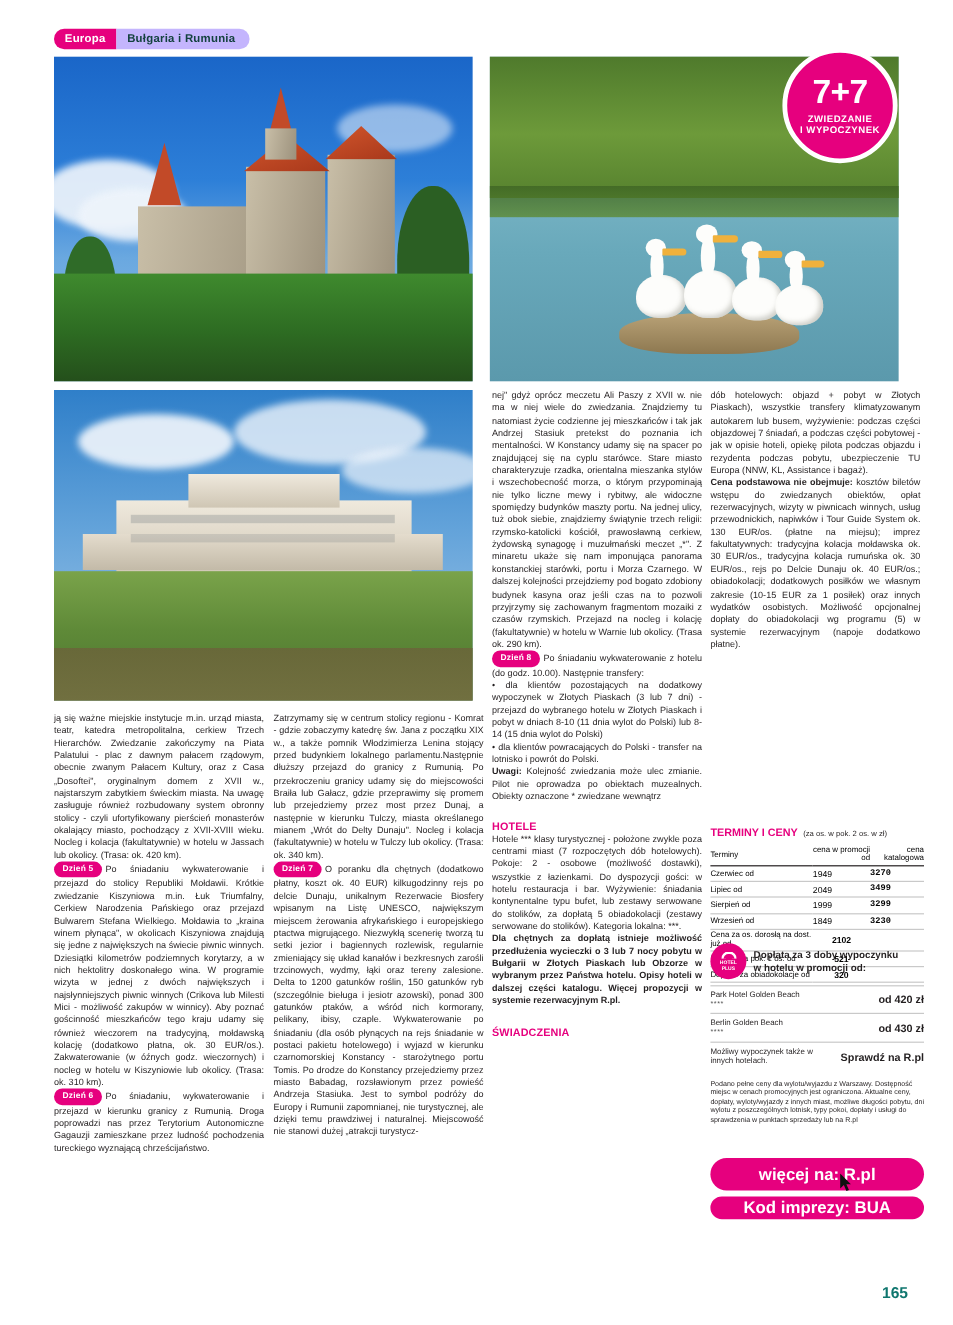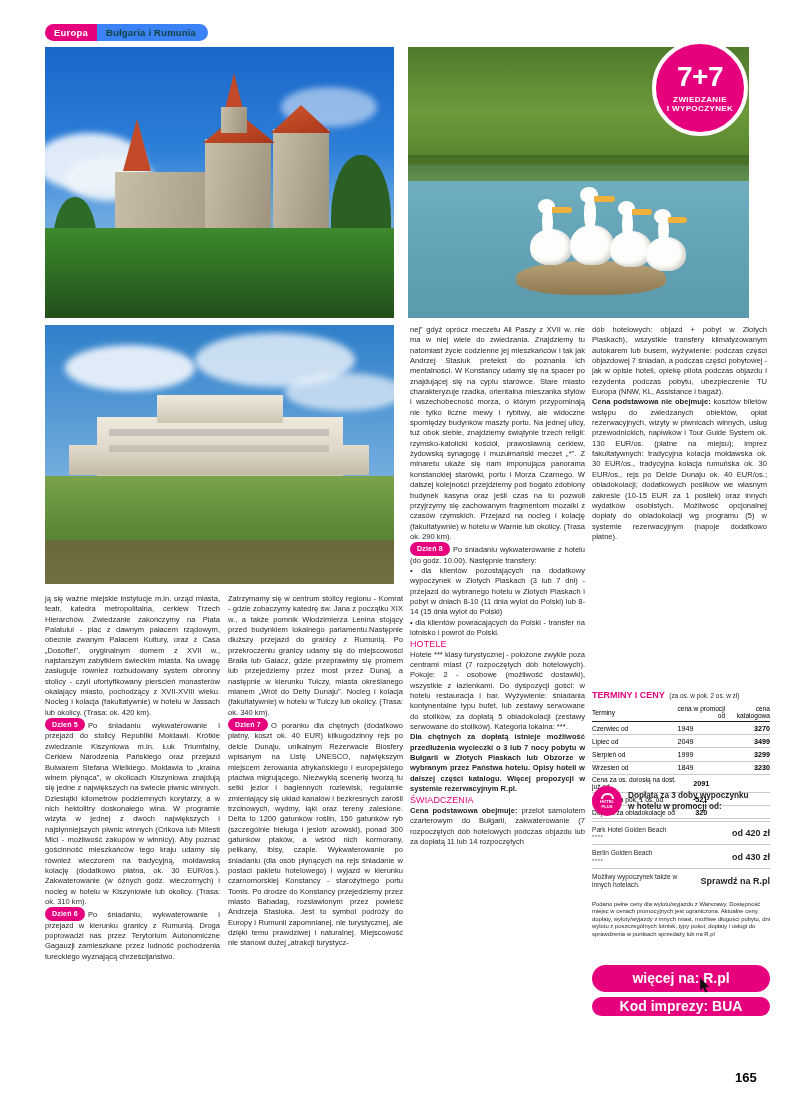--- a/index.html
+++ b/index.html
@@ -13,21 +13,21 @@
   .page { position: relative; width: 794px; height: 1104px; padding: 0; }
 
   
   .breadcrumb { position: absolute; left: 45px; top: 24px; display: flex; height: 17px; }
   .tag-europa {
     background: #e6007e; color: #fff; font-size: 9.5px; font-weight: bold;
     padding: 0 9px; height: 17px; line-height: 17px;
     border-radius: 9px 0 0 9px; letter-spacing: .2px;
   }
   .tag-country {
-    background: #3b82f6; color: #14423f; font-size: 9.5px; font-weight: bold;
+    background: #c4b5fd; color: #14423f; font-size: 9.5px; font-weight: bold;
     padding: 0 12px 0 9px; height: 17px; line-height: 17px;
     border-radius: 0 9px 9px 0; letter-spacing: .2px;
   }
 
   
   .photo { position: absolute; overflow: hidden; }
   #photo-castle { left: 45px; top: 47px; width: 349px; height: 271px; }
   #photo-pelicans { left: 408px; top: 47px; width: 341px; height: 271px; }
   #photo-palace { left: 45px; top: 325px; width: 349px; height: 259px; }
 
@@ -76,34 +76,34 @@
   #col-2 { left: 228px; top: 594px; width: 175px; }
   #col-3 { left: 410px; top: 325px; width: 175px; }
   #col-4 { left: 592px; top: 325px; width: 175px; }
   .col p { margin-bottom: 0; text-indent: 0; }
 
   .daytag {
     display: inline-block; background: #e6007e; color: #fff;
     font-size: 7px; font-weight: bold; border-radius: 8px;
     padding: 1.5px 7px; margin-right: 3px; vertical-align: 1px; letter-spacing: .2px;
   }
-  .sect-head { color: #e6007e; font-weight: normal; font-size: 9px; letter-spacing: .1px; margin-top: 1px; }
+  .sect-head { color: #e6007e; font-weight: bold; font-size: 9px; letter-spacing: .1px; margin-top: 15px; }
   .b { font-weight: bold; }
   .bold-para { font-weight: bold; }
 
   
   #price-table { position: absolute; left: 592px; top: 684px; width: 178px; }
   .pt-title { color: #e6007e; font-weight: bold; font-size: 9px; display: inline; }
   .pt-sub { font-size: 6.4px; color: #231f20; display: inline; }
   table.pt { width: 100%; border-collapse: collapse; font-size: 6.6px; margin-top: 2px; }
   table.pt th { font-weight: normal; text-align: left; padding: 1px 0 2px; border-bottom: .8px solid #231f20; }
   table.pt th.r { text-align: right; }
   table.pt td { padding: 1.6px 0; border-bottom: .6px solid #c9c9c9; }
   table.pt td.num { text-align: left; font-weight: normal; font-size: 7.2px; }
-  table.pt td.num2 { text-align: right; font-weight: bold; font-size: 7.2px; }
+  table.pt td.num2 { font-weight: bold; font-size: 7.2px; font-family: Liberation Mono, monospace; }
   table.pt tr.extra td { border-bottom: .6px solid #c9c9c9; }
   table.pt tr.extra td.v { text-align: center; font-weight: bold; font-size: 7.2px; }
 
   
   #hotel-plus-box { position: absolute; left: 592px; top: 786px; width: 178px; }
   .hp-head { display: flex; align-items: center; gap: 6px; padding-bottom: 5px; }
   .hp-logo { width: 30px; height: 30px; border-radius: 50%; background: #e6007e;
              color: #fff; display: flex; flex-direction: column; align-items: center;
              justify-content: center; flex: none; }
   .hp-logo .arc { width: 13px; height: 6px; border: 2px solid #fff; border-bottom: none;
@@ -121,21 +121,21 @@
   
   .cta { position: absolute; left: 592px; width: 178px; background: #e6007e;
          color: #fff; text-align: center; border-radius: 14px; }
   #cta-more { top: 965px; height: 27px; line-height: 27px; font-size: 14px; font-weight: bold; }
   #cta-code { top: 997px; height: 19px; line-height: 19px; font-size: 14px; font-weight: bold; }
   #cta-price { top: 1021px; height: 43px; padding-top: 5px; }
   #cta-price .cp-label { font-size: 8px; font-weight: bold; letter-spacing: .6px; }
   #cta-price .cp-value { font-size: 23px; font-weight: bold; line-height: 25px; letter-spacing: -.3px; }
 
   #page-number { position: absolute; left: 735px; top: 1070px; font-size: 13px;
-                 font-weight: bold; color: #000000; }
+                 font-weight: bold; color: #0f766e; }
 
   .cursor { position: absolute; left: 700px; top: 978px; width: 11px; height: 16px; z-index: 20; }
 </style>
 </head>
 <body>
 
 <div class="page">
 
   <div class="breadcrumb">
     <span class="tag-europa">Europa</span>
@@ -221,25 +221,25 @@
   <div class="col" id="col-2">
     <p>Zatrzymamy się w centrum stolicy regionu - Komrat - gdzie zobaczymy katedrę św. Jana z początku XIX w., a także pomnik Włodzimierza Lenina stojący przed budynkiem lokalnego parlamentu.Następnie dłuższy przejazd do granicy z Rumunią. Po przekroczeniu granicy udamy się do miejscowości Braiła lub Gałacz, gdzie przeprawimy się promem lub przejedziemy przez most przez Dunaj, a następnie w kierunku Tulczy, miasta określanego mianem „Wrót do Delty Dunaju". Nocleg i kolacja (fakultatywnie) w hotelu w Tulczy lub okolicy. (Trasa: ok. 340 km).</p>
     <p><span class="daytag">Dzień 7</span><span>O poranku dla chętnych (dodatkowo płatny, koszt ok. 40 EUR) kilkugodzinny rejs po delcie Dunaju, unikalnym Rezerwacie Biosfery wpisanym na Listę UNESCO, największym miejscem żerowania afrykańskiego i europejskiego ptactwa migrującego. Niezwykłą scenerię tworzą tu setki jezior i bagiennych rozlewisk, regularnie zmieniający się układ kanałów i bezkresnych zarośli trzcinowych, wydmy, łąki oraz tereny zalesione. Delta to 1200 gatunków roślin, 150 gatunków ryb (szczególnie bieługa i jesiotr azowski), ponad 300 gatunków ptaków, a wśród nich kormorany, pelikany, ibisy, czaple. Wykwaterowanie po śniadaniu (dla osób płynących na rejs śniadanie w postaci pakietu hotelowego) i wyjazd w kierunku czarnomorskiej Konstancy - starożytnego portu Tomis. Po drodze do Konstancy przejedziemy przez miasto Babadag, rozsławionym przez powieść Andrzeja Stasiuka. Jest to symbol podróży do Europy i Rumunii zapomnianej, nie turystycznej, ale dzięki temu prawdziwej i naturalnej. Miejscowość nie stanowi dużej „atrakcji turystycz-</span></p>
   </div>
 
   <div class="col" id="col-3">
     <p>nej" gdyż oprócz meczetu Ali Paszy z XVII w. nie ma w niej wiele do zwiedzania. Znajdziemy tu natomiast życie codzienne jej mieszkańców i tak jak Andrzej Stasiuk pretekst do poznania ich mentalności. W Konstancy udamy się na spacer po znajdującej się na cyplu starówce. Stare miasto charakteryzuje rzadka, orientalna mieszanka stylów i wszechobecność morza, o którym przypominają nie tylko liczne mewy i rybitwy, ale widoczne spomiędzy budynków maszty portu. Na jednej ulicy, tuż obok siebie, znajdziemy świątynie trzech religii: rzymsko-katolicki kościół, prawosławną cerkiew, żydowską synagogę i muzułmański meczet „*". Z minaretu ukaże się nam imponująca panorama konstanckiej starówki, portu i Morza Czarnego. W dalszej kolejności przejdziemy pod bogato zdobiony budynek kasyna oraz jeśli czas na to pozwoli przyjrzymy się zachowanym fragmentom mozaiki z czasów rzymskich. Przejazd na nocleg i kolację (fakultatywnie) w hotelu w Warnie lub okolicy. (Trasa ok. 290 km).</p>
     <p><span class="daytag">Dzień 8</span><span>Po śniadaniu wykwaterowanie z hotelu (do godz. 10.00). Następnie transfery:</span></p>
     <p>• dla klientów pozostających na dodatkowy wypoczynek w Złotych Piaskach (3 lub 7 dni) - przejazd do wybranego hotelu w Złotych Piaskach i pobyt w dniach 8-10 (11 dnia wylot do Polski) lub 8-14 (15 dnia wylot do Polski)</p>
     <p>• dla klientów powracających do Polski - transfer na lotnisko i powrót do Polski.</p>
+    <p><span class="b">Uwagi:</span><span> Kolejność zwiedzania może ulec zmianie. Pilot nie oprowadza po obiektach muzealnych. Obiekty oznaczone * zwiedzane wewnątrz</span></p>
     <p class="sect-head">HOTELE</p>
     <p>Hotele *** klasy turystycznej - położone zwykle poza centrami miast (7 rozpoczętych dób hotelowych). Pokoje: 2 - osobowe (możliwość dostawki), wszystkie z łazienkami. Do dyspozycji gości: w hotelu restauracja i bar. Wyżywienie: śniadania kontynentalne typu bufet, lub zestawy serwowane do stolików, za dopłatą 5 obiadokolacji (zestawy serwowane do stolików). Kategoria lokalna: ***.</p>
     <p class="bold-para">Dla chętnych za dopłatą istnieje możliwość przedłużenia wycieczki o 3 lub 7 nocy pobytu w Bułgarii w Złotych Piaskach lub Obzorze w wybranym przez Państwa hotelu. Opisy hoteli w dalszej części katalogu. Więcej propozycji w systemie rezerwacyjnym R.pl.</p>
     <p class="sect-head">ŚWIADCZENIA</p>
-    <p><span class="b">Cena podstawowa obejmuje:</span><span> przelot samolotem czarterowym do Bułgarii, zakwaterowanie (7 rozpoczętych dób hotelowych podczas objazdu lub za dopłatą 11 lub 14 rozpoczętych</span></p>
   </div>
 
   <div class="col" id="col-4">
     <p>dób hotelowych: objazd + pobyt w Złotych Piaskach), wszystkie transfery klimatyzowanym autokarem lub busem, wyżywienie: podczas części objazdowej 7 śniadań, a podczas części pobytowej - jak w opisie hoteli, opiekę pilota podczas objazdu i rezydenta podczas pobytu, ubezpieczenie TU Europa (NNW, KL, Assistance i bagaż).</p>
     <p><span class="b">Cena podstawowa nie obejmuje:</span><span> kosztów biletów wstępu do zwiedzanych obiektów, opłat rezerwacyjnych, wizyty w piwnicach winnych, usług przewodnickich, napiwków i Tour Guide System ok. 130 EUR/os. (płatne na miejsu); imprez fakultatywnych: tradycyjna kolacja mołdawska ok. 30 EUR/os., tradycyjna kolacja rumuńska ok. 30 EUR/os., rejs po Delcie Dunaju ok. 40 EUR/os.; obiadokolacji; dodatkowych posiłków we własnym zakresie (10-15 EUR za 1 posiłek) oraz innych wydatków osobistych. Możliwość opcjonalnej dopłaty do obiadokolacji wg programu (5) w systemie rezerwacyjnym (napoje dodatkowo płatne).</span></p>
   </div>
 
   <div id="price-table">
     <div>
       <span class="pt-title">TERMINY I CENY</span>
@@ -269,21 +269,21 @@
             <td class="num">1999</td>
             <td class="num2">3299</td>
           </tr>
           <tr>
             <td>Wrzesień od</td>
             <td class="num">1849</td>
             <td class="num2">3230</td>
           </tr>
           <tr class="extra">
             <td>Cena za os. dorosłą na dost. już od</td>
-            <td class="v">2091</td>
+            <td class="v">2102</td>
             <td></td>
           </tr>
           <tr class="extra">
             <td>Dopłata za pok. 1 os. od</td>
             <td class="v">521</td>
             <td></td>
           </tr>
           <tr class="extra">
             <td>Dopłata za obiadokolacje od</td>
             <td class="v">320</td>

